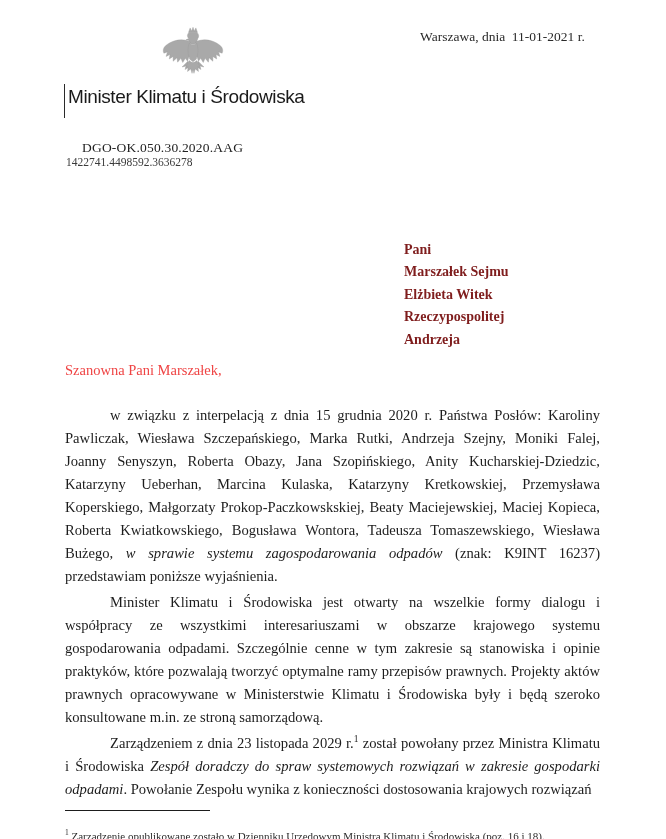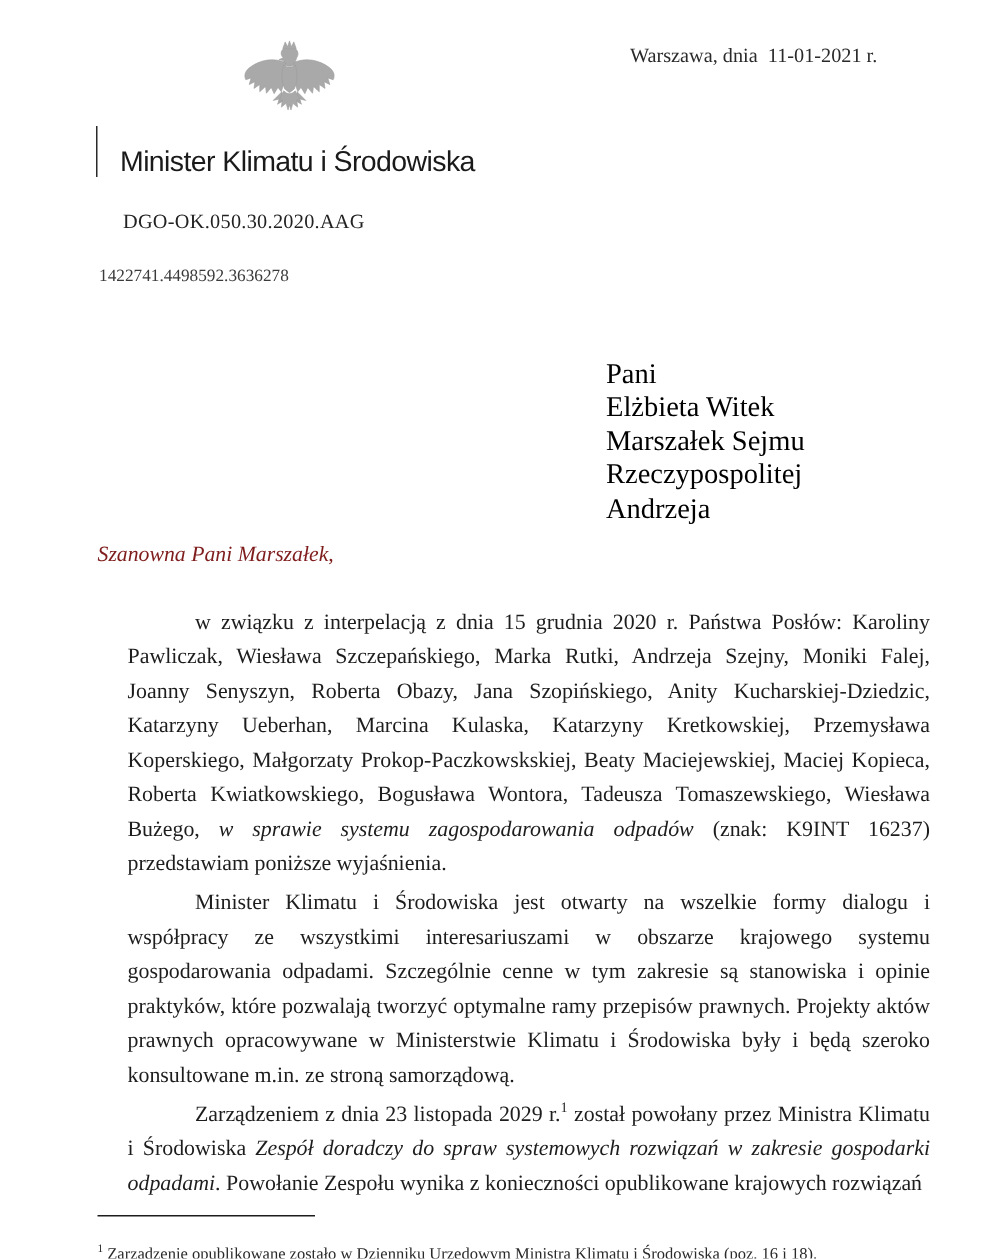--- a/index.html
+++ b/index.html
@@ -38,71 +38,69 @@
     left: 64px;
     top: 84px;
     width: 1px;
     height: 34px;
     background: #2a2a2a;
   }
   .title {
     position: absolute;
     left: 68px;
     top: 86px;
-    margin: 12px;
+    margin: 0;
     font-family: "Liberation Sans", "DejaVu Sans", sans-serif;
     font-size: 19px;
     font-weight: 400;
     letter-spacing: -0.4px;
     color: #1a1a1a;
   }
   .ref {
     position: absolute;
     left: 66px;
     top: 140px;
     font-size: 13.5px;
     letter-spacing: 0.2px;
     color: #222222;
     margin-left: 16px;
   }
   .case-id {
     position: absolute;
     left: 66px;
-    top: 178px;
+    top: 156px;
     font-size: 11.5px;
     color: #3a3a3a;
   }
   .recipient {
     position: absolute;
     left: 404px;
     top: 239px;
-    font-size: 19px;
-    font-weight: 400;
+    font-size: 14px;
+    font-weight: 700;
     line-height: 22.4px;
-    color: #000000;
+    color: #7f1d1d;
   }
   .salutation {
     position: absolute;
     left: 65px;
     top: 362px;
     font-size: 14.5px;
-    font-style: italic;
-    color: #7f1d1d;
+    color: #ef4444;
   }
   .body-text {
     position: absolute;
     left: 65px;
     top: 404px;
     width: 535px;
     font-size: 14.6px;
     line-height: 23px;
     text-align: justify;
     hyphens: none;
     color: #1d1d1d;
-    margin-left: 20px;
   }
   .body-text p.para {
     margin: 0 0 3px 0;
     text-indent: 45px;
   }
   .body-text .it { font-style: italic; }
   .body-text sup {
     font-size: 9.5px;
     line-height: 0;
     vertical-align: super;
@@ -162,31 +160,31 @@
   <div class="title-caret"></div>
 
   <h1 class="title">Minister Klimatu i Środowiska</h1>
 
   <div class="ref">DGO-OK.050.30.2020.AAG</div>
 
   <div class="case-id">1422741.4498592.3636278</div>
 
   <div class="recipient">
       <div>Pani</div>
+      <div>Marszałek Sejmu</div>
       <div>Elżbieta Witek</div>
-      <div>Marszałek Sejmu</div>
       <div>Rzeczypospolitej Andrzeja</div>
     </div>
 
   <div class="salutation">Szanowna Pani Marszałek,</div>
 
   <div class="body-text">
       <p class="para"><span>w związku z interpelacją z dnia 15 grudnia 2020 r. Państwa Posłów: Karoliny Pawliczak, Wiesława Szczepańskiego, Marka Rutki, Andrzeja Szejny, Moniki Falej, Joanny Senyszyn, Roberta Obazy, Jana Szopińskiego, Anity Kucharskiej-Dziedzic, Katarzyny Ueberhan, Marcina Kulaska, Katarzyny Kretkowskiej, Przemysława Koperskiego, Małgorzaty Prokop-Paczkowskskiej, Beaty Maciejewskiej, Maciej Kopieca, Roberta Kwiatkowskiego, Bogusława Wontora, Tadeusza Tomaszewskiego, Wiesława Bużego, </span><span class="it">w sprawie systemu zagospodarowania odpadów</span><span> (znak: K9INT 16237) przedstawiam poniższe wyjaśnienia.</span></p>
       <p class="para"><span>Minister Klimatu i Środowiska jest otwarty na wszelkie formy dialogu i współpracy ze wszystkimi interesariuszami w obszarze krajowego systemu gospodarowania odpadami. Szczególnie cenne w tym zakresie są stanowiska i opinie praktyków, które pozwalają tworzyć optymalne ramy przepisów prawnych. Projekty aktów prawnych opracowywane w Ministerstwie Klimatu i Środowiska były i będą szeroko konsultowane m.in. ze stroną samorządową.</span></p>
-      <p class="para"><span>Zarządzeniem z dnia 23 listopada 2029 r.</span><sup>1</sup><span> został powołany przez Ministra Klimatu i Środowiska </span><span class="it">Zespół doradczy do spraw systemowych rozwiązań w zakresie gospodarki odpadami</span><span>. Powołanie Zespołu wynika z konieczności opublikowane krajowych rozwiązań</span></p>
+      <p class="para"><span>Zarządzeniem z dnia 23 listopada 2029 r.</span><sup>1</sup><span> został powołany przez Ministra Klimatu i Środowiska </span><span class="it">Zespół doradczy do spraw systemowych rozwiązań w zakresie gospodarki odpadami</span><span>. Powołanie Zespołu wynika z konieczności dostosowania krajowych rozwiązań</span></p>
     </div>
 
   <div class="footnote-rule"></div>
 
   <div class="footnote">
     <sup>1</sup><span> Zarządzenie opublikowane zostało w Dzienniku Urzędowym Ministra Klimatu i Środowiska (poz. 16 i 18).</span>
   </div>
 
 </div>
 

